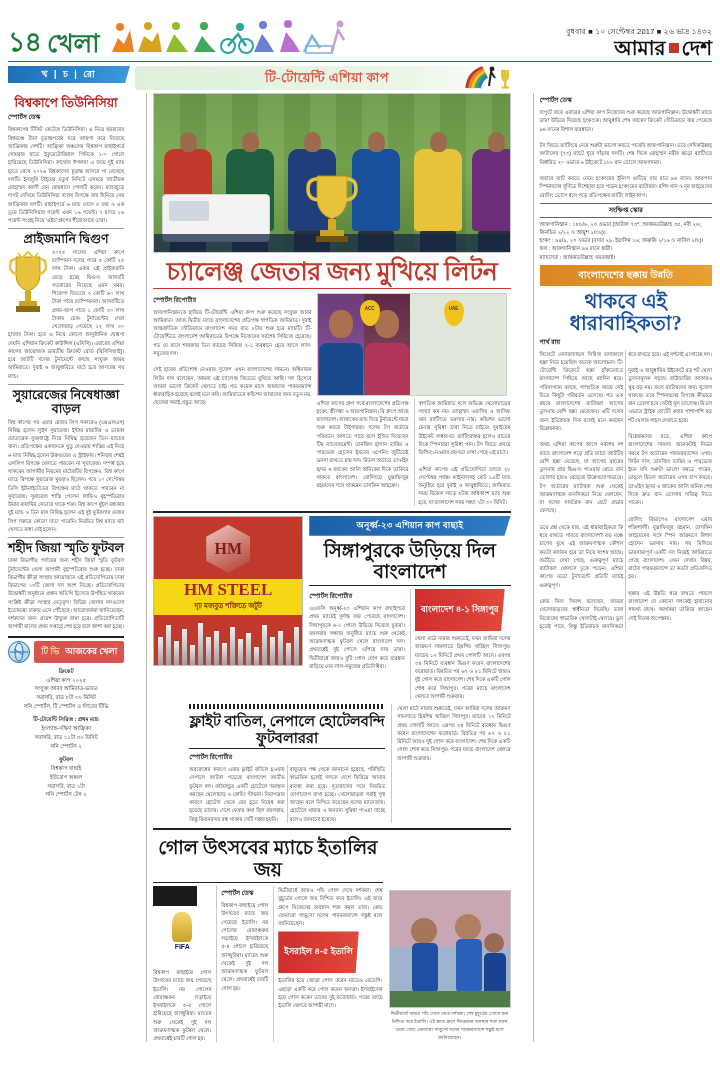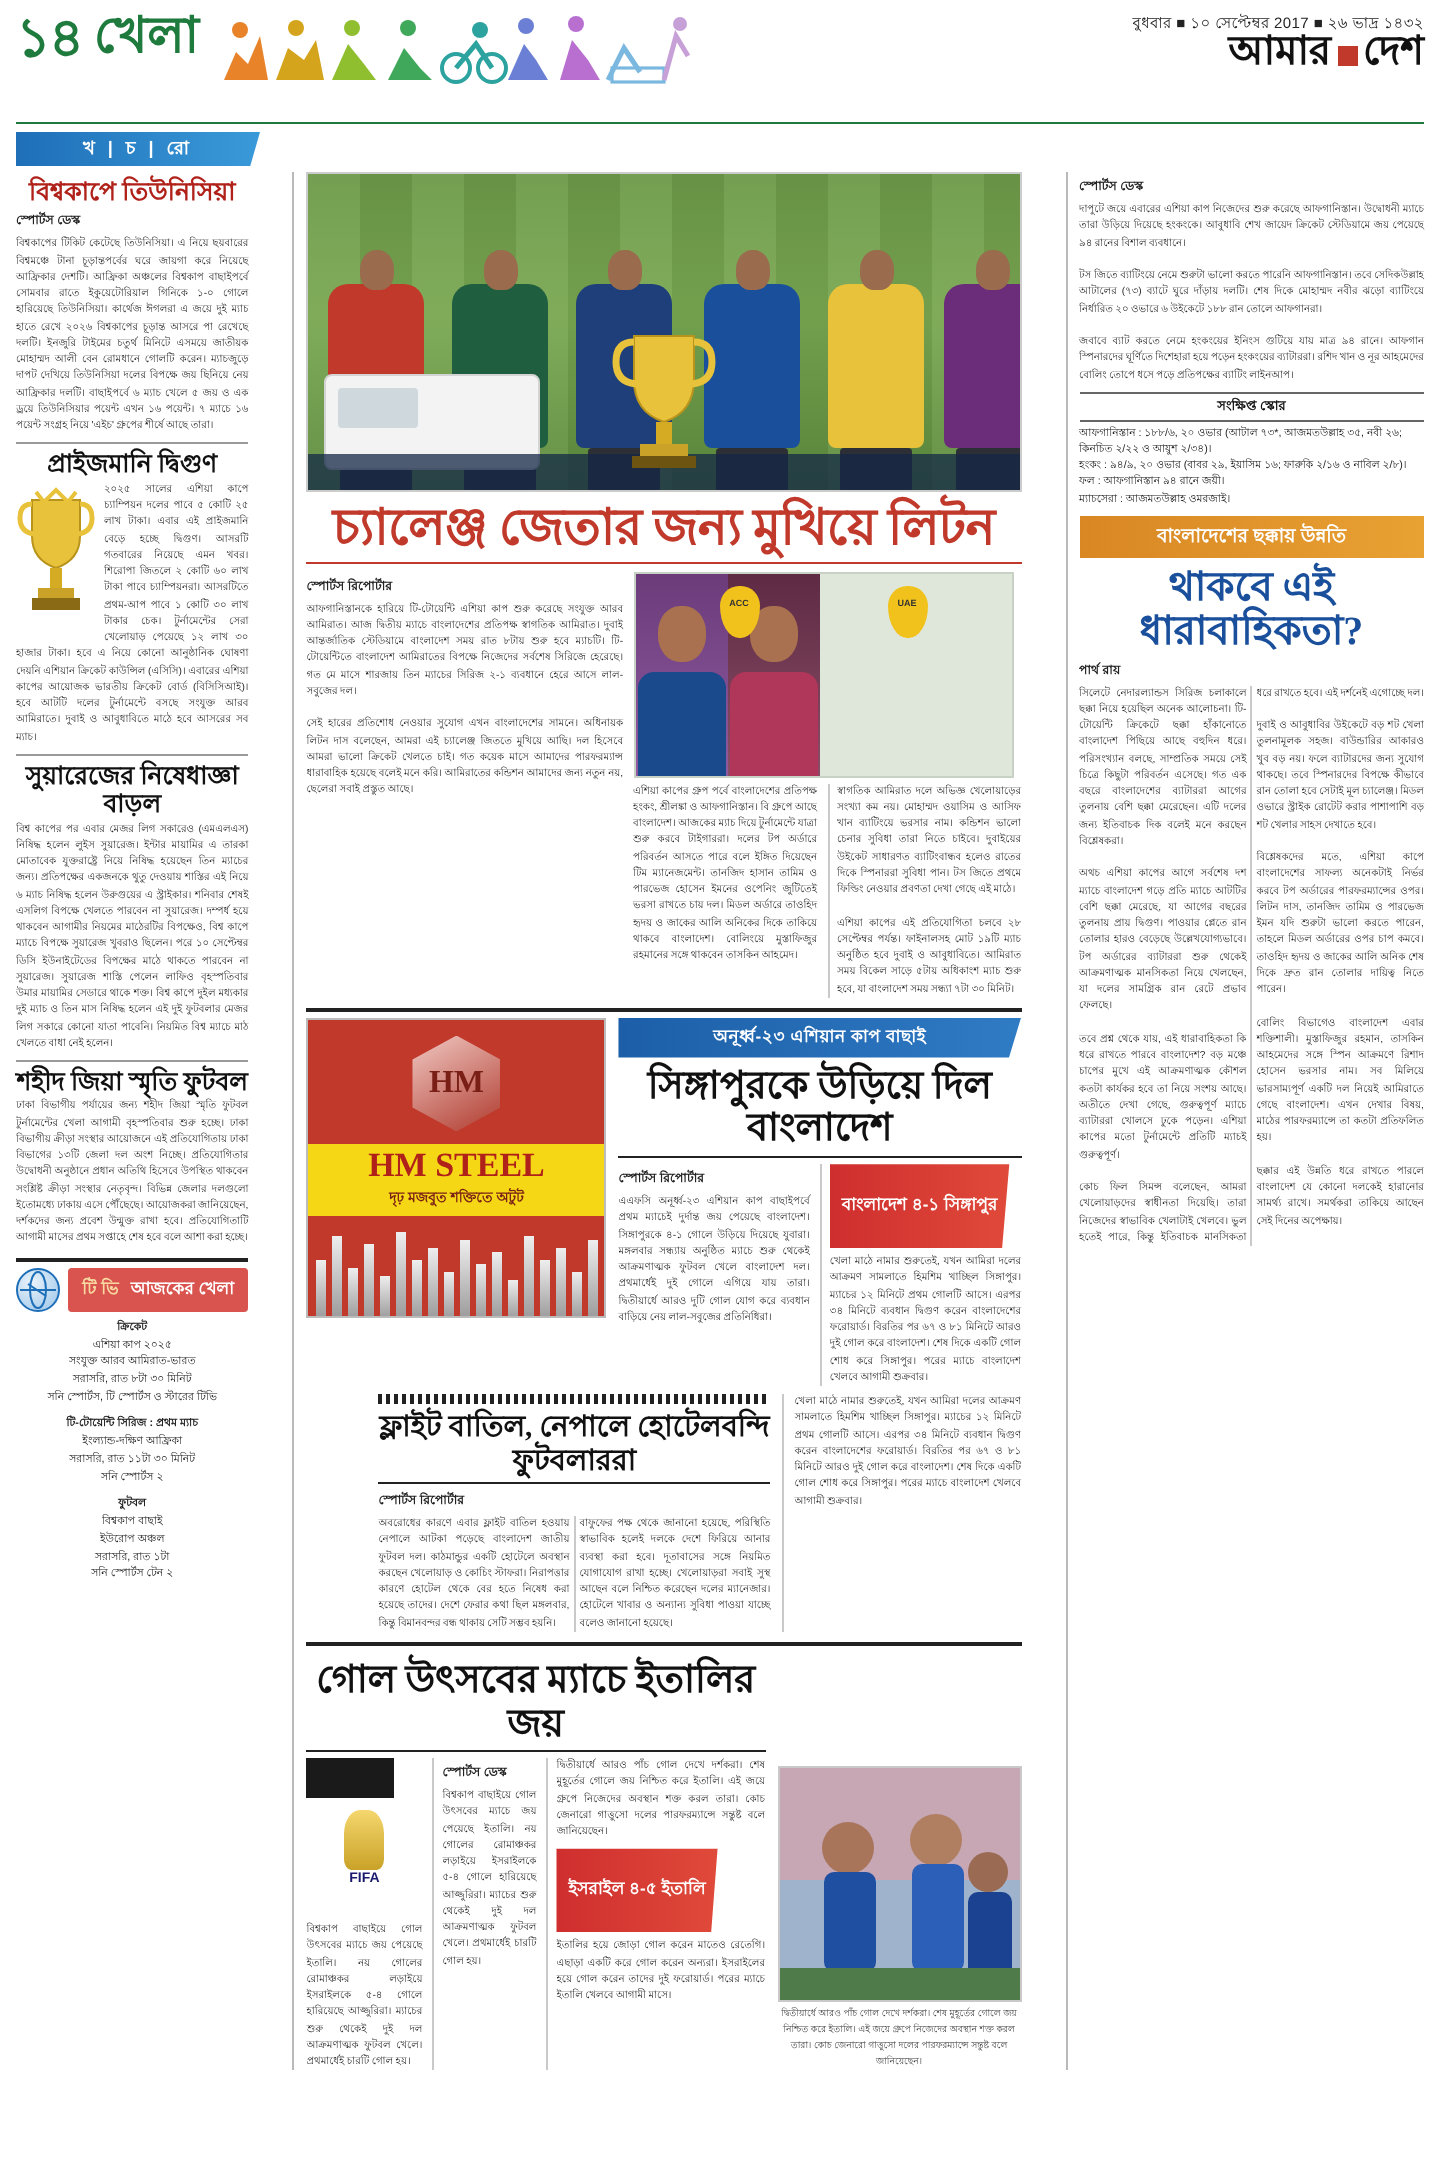--- a/index.html
+++ b/index.html
@@ -4,35 +4,35 @@
 <style>
   * { margin:0; padding:0; box-sizing:border-box; }
   body {
     width:720px; height:1080px; background:#fff;
     font-family:"Liberation Sans", sans-serif;
     color:#111; overflow:hidden; position:relative;
   }
   .page { width:720px; height:1080px; position:relative; padding:6px 8px; }
 
   
-  .masthead { display:flex; align-items:flex-start; height:52px; position:relative; }
+  .masthead { display:flex; align-items:flex-end; height:52px; position:relative; }
   .mast-page-no {
     font-size:27px; font-weight:bold; color:#1f7a3d;
     font-family:"Liberation Serif", serif; letter-spacing:-1px;
     line-height:1; padding-bottom:2px;
   }
   .mast-khela {
     font-size:25px; font-weight:bold; color:#1f7a3d;
     font-family:"Liberation Serif", serif; margin-left:6px; line-height:1;
     padding-bottom:2px;
   }
   .mast-sprites { flex:0 0 auto; margin-left:4px; height:40px; }
   .mast-right { margin-left:auto; display:flex; flex-direction:column; align-items:flex-end; }
   .mast-dateline { font-size:7.5px; color:#222; letter-spacing:.2px; white-space:nowrap; }
-  .mast-brand { display:flex; align-items:center; gap:3px; font-family:Liberation Mono, monospace;
+  .mast-brand { display:flex; align-items:center; gap:3px; font-family:Liberation Serif, serif;
                 font-size:20px; font-weight:bold; color:#111; line-height:1; }
   .brand-sq { width:10px; height:10px; background:#c0392b; display:inline-block; }
   .mast-rule { border-top:1.6px solid #1f7a3d; margin-top:3px; }
 
   
   .topstrip { display:flex; gap:5px; margin-top:4px; }
   .tab-khcharo {
     width:122px; height:17px; background:linear-gradient(90deg,#1e6fb8,#3a9ad9);
     color:#fff; font-size:9px; font-weight:bold; display:flex;
     align-items:center; justify-content:center; letter-spacing:2px;
@@ -233,20 +233,37 @@
         <span>আমার</span>
         <span class="brand-sq"></span>
         <span>দেশ</span>
       </div>
     </div>
   </div>
   <div class="mast-rule"></div>
 
   <div class="topstrip">
     <div class="tab-khcharo">খ | চ | রো</div>
+    <div class="tt-banner">
+      <div class="tt-banner-text">টি-টোয়েন্টি এশিয়া কাপ</div>
+      <div class="tt-logo">
+        <svg width="46" height="26" viewBox="0 0 46 26">
+          <path d="M2 24 Q4 8 18 4" stroke="#c0392b" stroke-width="3.5" fill="none"></path>
+          <path d="M5 24 Q7 10 19 6" stroke="#e8832a" stroke-width="3.5" fill="none"></path>
+          <path d="M8 24 Q10 12 20 8" stroke="#f0c61c" stroke-width="3.5" fill="none"></path>
+          <path d="M11 24 Q13 14 21 10" stroke="#3fa85a" stroke-width="3.5" fill="none"></path>
+          <path d="M14 24 Q16 16 22 12" stroke="#2f7bc4" stroke-width="3.5" fill="none"></path>
+          <path d="M24 22 L26 8 L30 14" stroke="#222" stroke-width="2" fill="none"></path>
+          <circle cx="27" cy="5" r="2.4" fill="#222"></circle>
+          <path d="M36 6 h8 v6 q0 5 -4 6 q-4 -1 -4 -6 z" fill="#e8c23a"></path>
+          <rect x="39" y="18" width="2.5" height="5" fill="#e8c23a"></rect>
+          <rect x="36.5" y="22.5" width="7.5" height="2.2" fill="#e8c23a"></rect>
+        </svg>
+      </div>
+    </div>
     <div class="rightcol-spacer"></div>
   </div>
 
   <div class="grid">
 
     <div class="col-left">
 
       <div>
         <div class="sec-head-left" style="color:#b0211a;">বিশ্বকাপে তিউনিসিয়া</div>
         <div class="byline">স্পোর্টস ডেস্ক</div>

